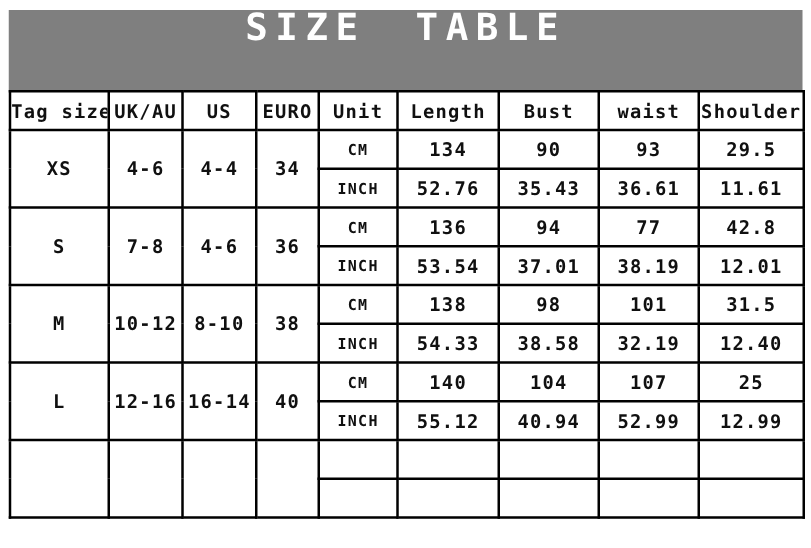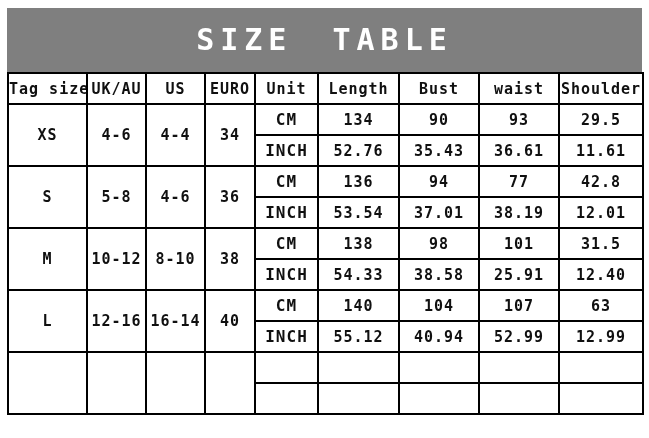--- a/index.html
+++ b/index.html
@@ -13,21 +13,20 @@
     height: 438px;
     background: #ffffff;
     box-sizing: border-box;
     padding: 8px 0 0 7px;
   }
   .banner {
     width: 635px;
     height: 64px;
     background: #7f7f7f;
     display: flex;
-    align-items: center;
     justify-content: center;
   }
   .banner-title {
     color: #ffffff;
     font-size: 30px;
     font-weight: bold;
     letter-spacing: 6px;
     word-spacing: 16px;
     margin: 0;
     line-height: 1;
@@ -56,21 +55,21 @@
     letter-spacing: 1px;
     background: #ffffff;
   }
   .size-table td {
     height: 29px;
     font-size: 15px;
     letter-spacing: 1px;
     background: #ffffff;
   }
   .size-table td.unit-cell {
-    font-size: 16px;
+    font-size: 12px;
   }
 </style>
 </head>
 <body>
 
 <div class="page">
 
   <div class="banner">
     <h1 class="banner-title">SIZE TABLE</h1>
   </div>
@@ -116,21 +115,21 @@
       <tr>
         <td class="unit-cell">INCH</td>
         <td>52.76</td>
         <td>35.43</td>
         <td>36.61</td>
         <td>11.61</td>
       </tr>
 
       <tr>
         <td rowspan="2">S</td>
-        <td rowspan="2">5-8</td>
+        <td rowspan="2">7-8</td>
         <td rowspan="2">4-6</td>
         <td rowspan="2">36</td>
         <td class="unit-cell">CM</td>
         <td>136</td>
         <td>94</td>
         <td>77</td>
         <td>42.8</td>
       </tr>
       <tr>
         <td class="unit-cell">INCH</td>
@@ -148,34 +147,34 @@
         <td class="unit-cell">CM</td>
         <td>138</td>
         <td>98</td>
         <td>101</td>
         <td>31.5</td>
       </tr>
       <tr>
         <td class="unit-cell">INCH</td>
         <td>54.33</td>
         <td>38.58</td>
-        <td>25.91</td>
+        <td>32.19</td>
         <td>12.40</td>
       </tr>
 
       <tr>
         <td rowspan="2">L</td>
         <td rowspan="2">12-16</td>
         <td rowspan="2">16-14</td>
         <td rowspan="2">40</td>
         <td class="unit-cell">CM</td>
         <td>140</td>
         <td>104</td>
         <td>107</td>
-        <td>63</td>
+        <td>25</td>
       </tr>
       <tr>
         <td class="unit-cell">INCH</td>
         <td>55.12</td>
         <td>40.94</td>
         <td>52.99</td>
         <td>12.99</td>
       </tr>
 
       <tr>

